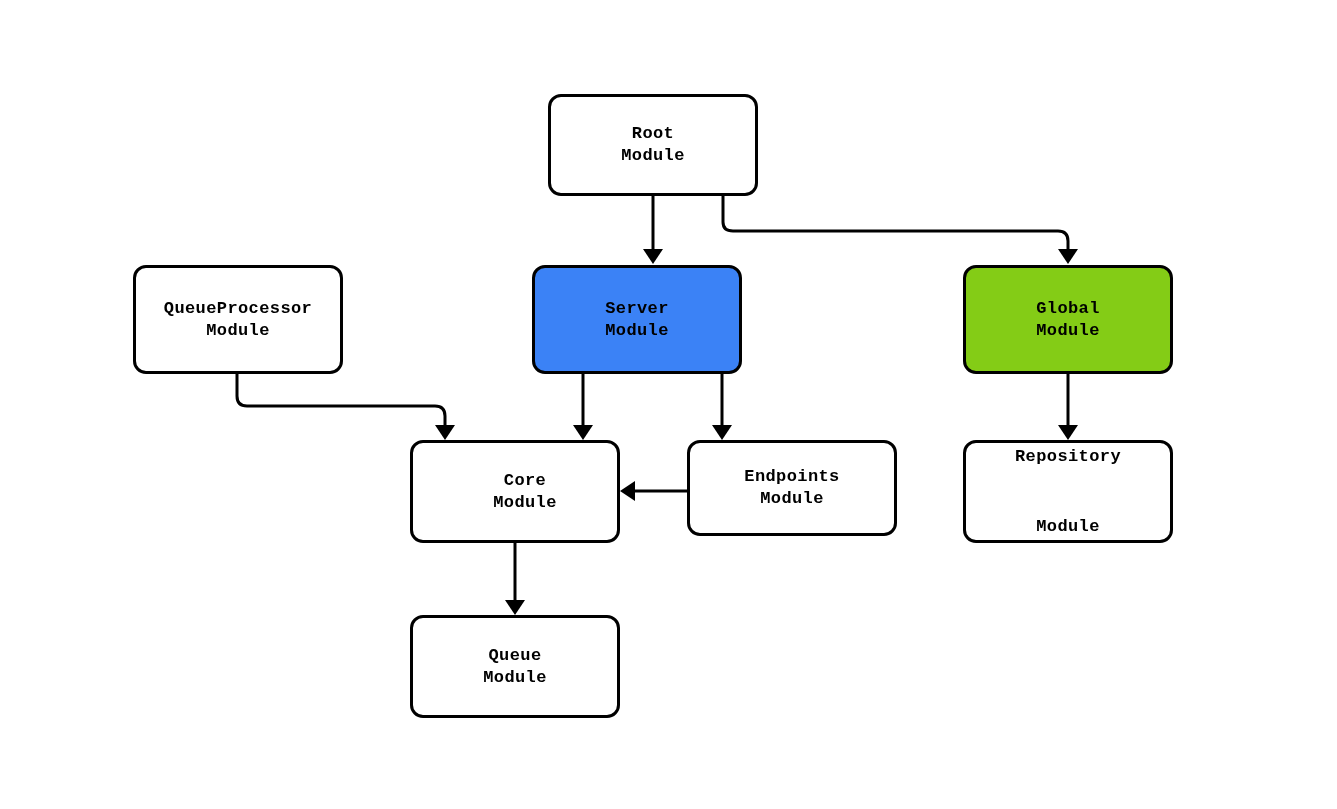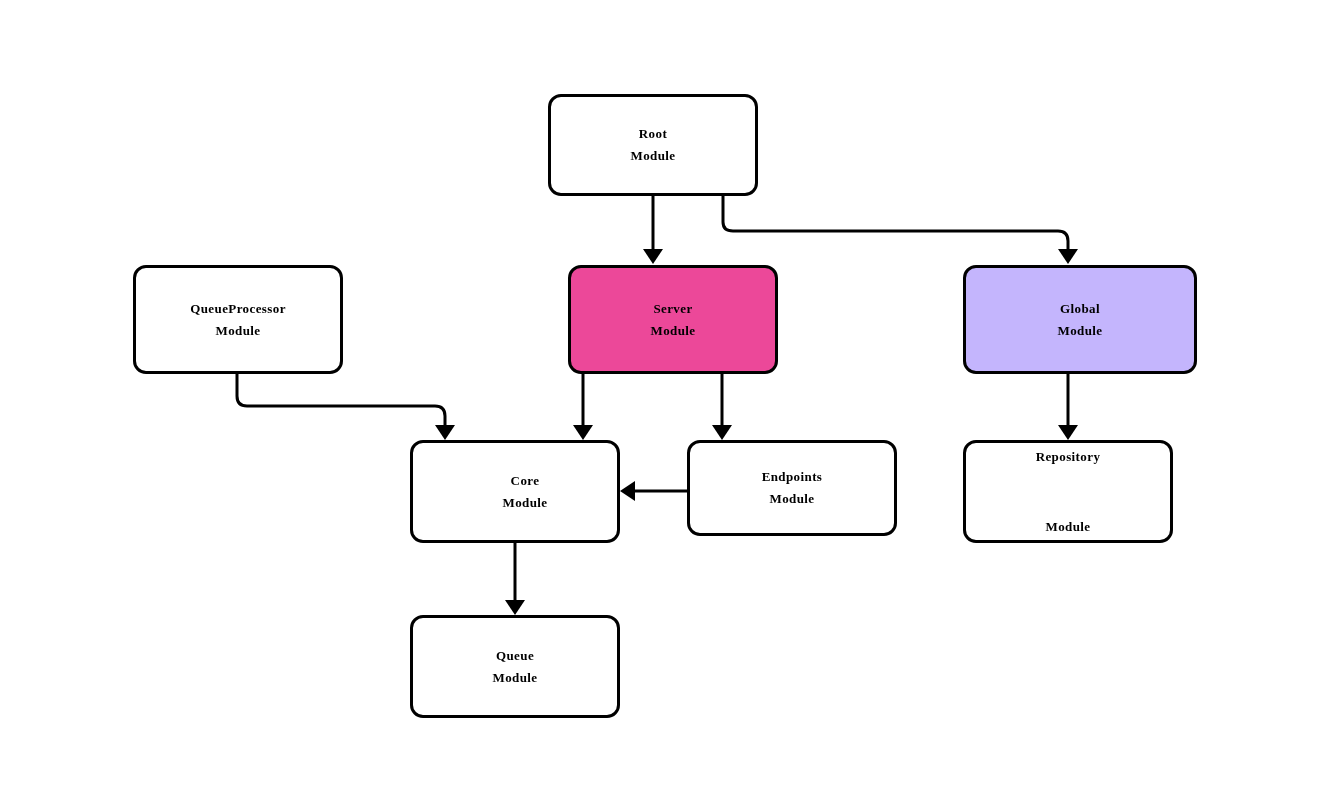--- a/index.html
+++ b/index.html
@@ -28,22 +28,22 @@
     border: 3px solid #000000;
     border-radius: 13px;
     background: #ffffff;
     display: flex;
     flex-direction: column;
     align-items: center;
     justify-content: center;
     z-index: 2;
   }
   .node-line {
-    font-family: Liberation Serif, serif;
-    font-size: 13px;
+    font-family: Liberation Mono, monospace;
+    font-size: 17px;
     font-weight: 700;
     color: #000000;
     line-height: 22px;
     letter-spacing: 0.4px;
     white-space: pre;
   }
 </style>
 </head>
 <body>
 
@@ -86,25 +86,25 @@
 
   <div id="node-layer">
       <div class="node" style="left: 548px; top: 94px; width: 210px; height: 102px; border-color: rgb(0, 0, 0); background: rgb(255, 255, 255);">
         <span class="node-line">Root</span>
         <span class="node-line">Module</span>
       </div>
       <div class="node" style="left: 133px; top: 265px; width: 210px; height: 109px; border-color: rgb(0, 0, 0); background: rgb(255, 255, 255);">
         <span class="node-line">QueueProcessor</span>
         <span class="node-line">Module</span>
       </div>
-      <div class="node" style="left: 568px; top: 265px; width: 210px; height: 109px; border-color: rgb(0, 0, 0); background: #ec4899; text-align: center;">
+      <div class="node" style="left: 532px; top: 265px; width: 210px; height: 109px; border-color: rgb(0, 0, 0); background: #3b82f6; text-align: center;">
         <span class="node-line">Server</span>
         <span class="node-line">Module</span>
       </div>
-      <div class="node" style="left: 963px; top: 265px; width: 234px; height: 109px; border-color: rgb(0, 0, 0); background: #c4b5fd;">
+      <div class="node" style="left: 963px; top: 265px; width: 210px; height: 109px; border-color: rgb(0, 0, 0); background: #84cc16;">
         <span class="node-line">Global</span>
         <span class="node-line">Module</span>
       </div>
       <div class="node" style="left: 410px; top: 440px; width: 210px; height: 103px; border-color: rgb(0, 0, 0); background: rgb(255, 255, 255); padding-left: 20px;">
         <span class="node-line">Core</span>
         <span class="node-line">Module</span>
       </div>
       <div class="node" style="left: 687px; top: 440px; width: 210px; height: 96px; border-color: rgb(0, 0, 0); background: rgb(255, 255, 255);">
         <span class="node-line">Endpoints</span>
         <span class="node-line">Module</span>

